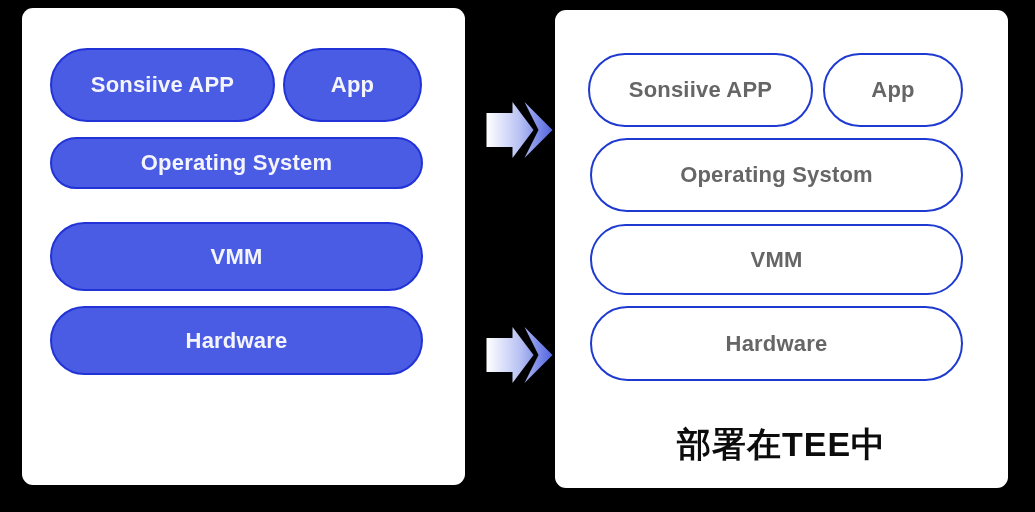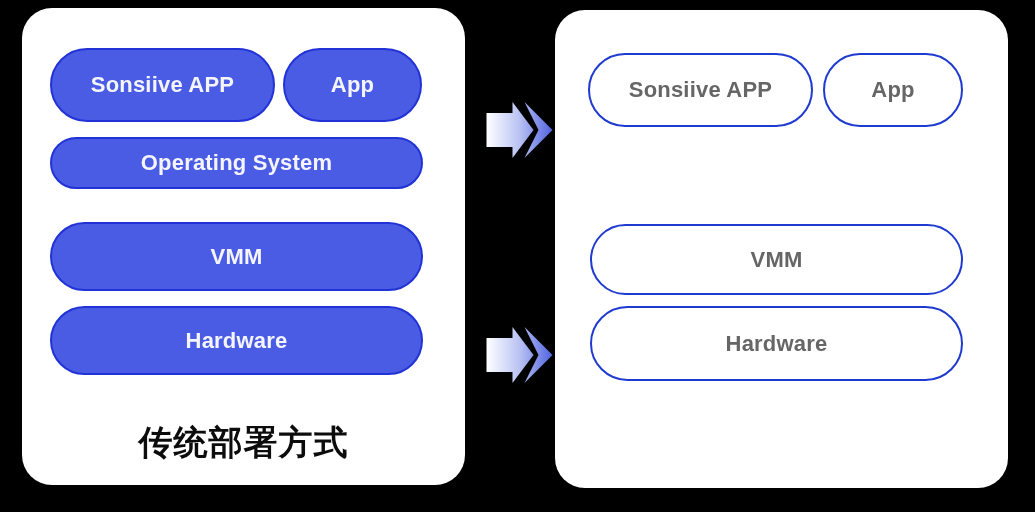--- a/index.html
+++ b/index.html
@@ -11,21 +11,21 @@
   .canvas {
     position: relative;
     width: 1035px;
     height: 512px;
     background: #000000;
     overflow: hidden;
   }
   .card {
     position: absolute;
     background: #ffffff;
-    border-radius: 30px;
+    border-radius: 11px;
   }
   .card.left  { left: 22px;  top: 8px;  width: 443px; height: 477px; }
   .card.right { left: 555px; top: 10px; width: 453px; height: 478px; }
 
   .pill {
     position: absolute;
     display: flex;
     align-items: center;
     justify-content: center;
     border-radius: 40px;
@@ -94,21 +94,20 @@
     </div>
     <div class="pill filled p-os">
       <span>Operating System</span>
     </div>
     <div class="pill filled p-vmm">
       <span>VMM</span>
     </div>
     <div class="pill filled p-hw">
       <span>Hardware</span>
     </div>
-    <div class="caption">传统部署方式</div>
   </section>
 
   <svg class="arrow top" viewBox="0 0 66 56" aria-hidden="true">
     <defs>
       <linearGradient id="ag1" gradientUnits="userSpaceOnUse" x1="0" y1="28" x2="66" y2="28">
         <stop offset="0" stop-color="#ffffff"></stop>
         <stop offset="0.5" stop-color="#b9c2f3"></stop>
         <stop offset="1" stop-color="#5163e0"></stop>
       </linearGradient>
     </defs>
@@ -127,21 +126,25 @@
     <polygon points="38,0 66,28 38,56 52,28" fill="url(#ag2)"></polygon>
   </svg>
 
   <section class="card right">
     <div class="pill outline p-app-main">
       <span>Sonsiive APP</span>
     </div>
     <div class="pill outline p-app-side">
       <span>App</span>
     </div>
+    <div class="pill outline p-os">
+      <span>Operating Systom</span>
+    </div>
     <div class="pill outline p-vmm">
       <span>VMM</span>
     </div>
     <div class="pill outline p-hw">
       <span>Hardware</span>
     </div>
+    <div class="caption">部署在TEE中</div>
   </section>
 
 </div>
 
 </body></html>

